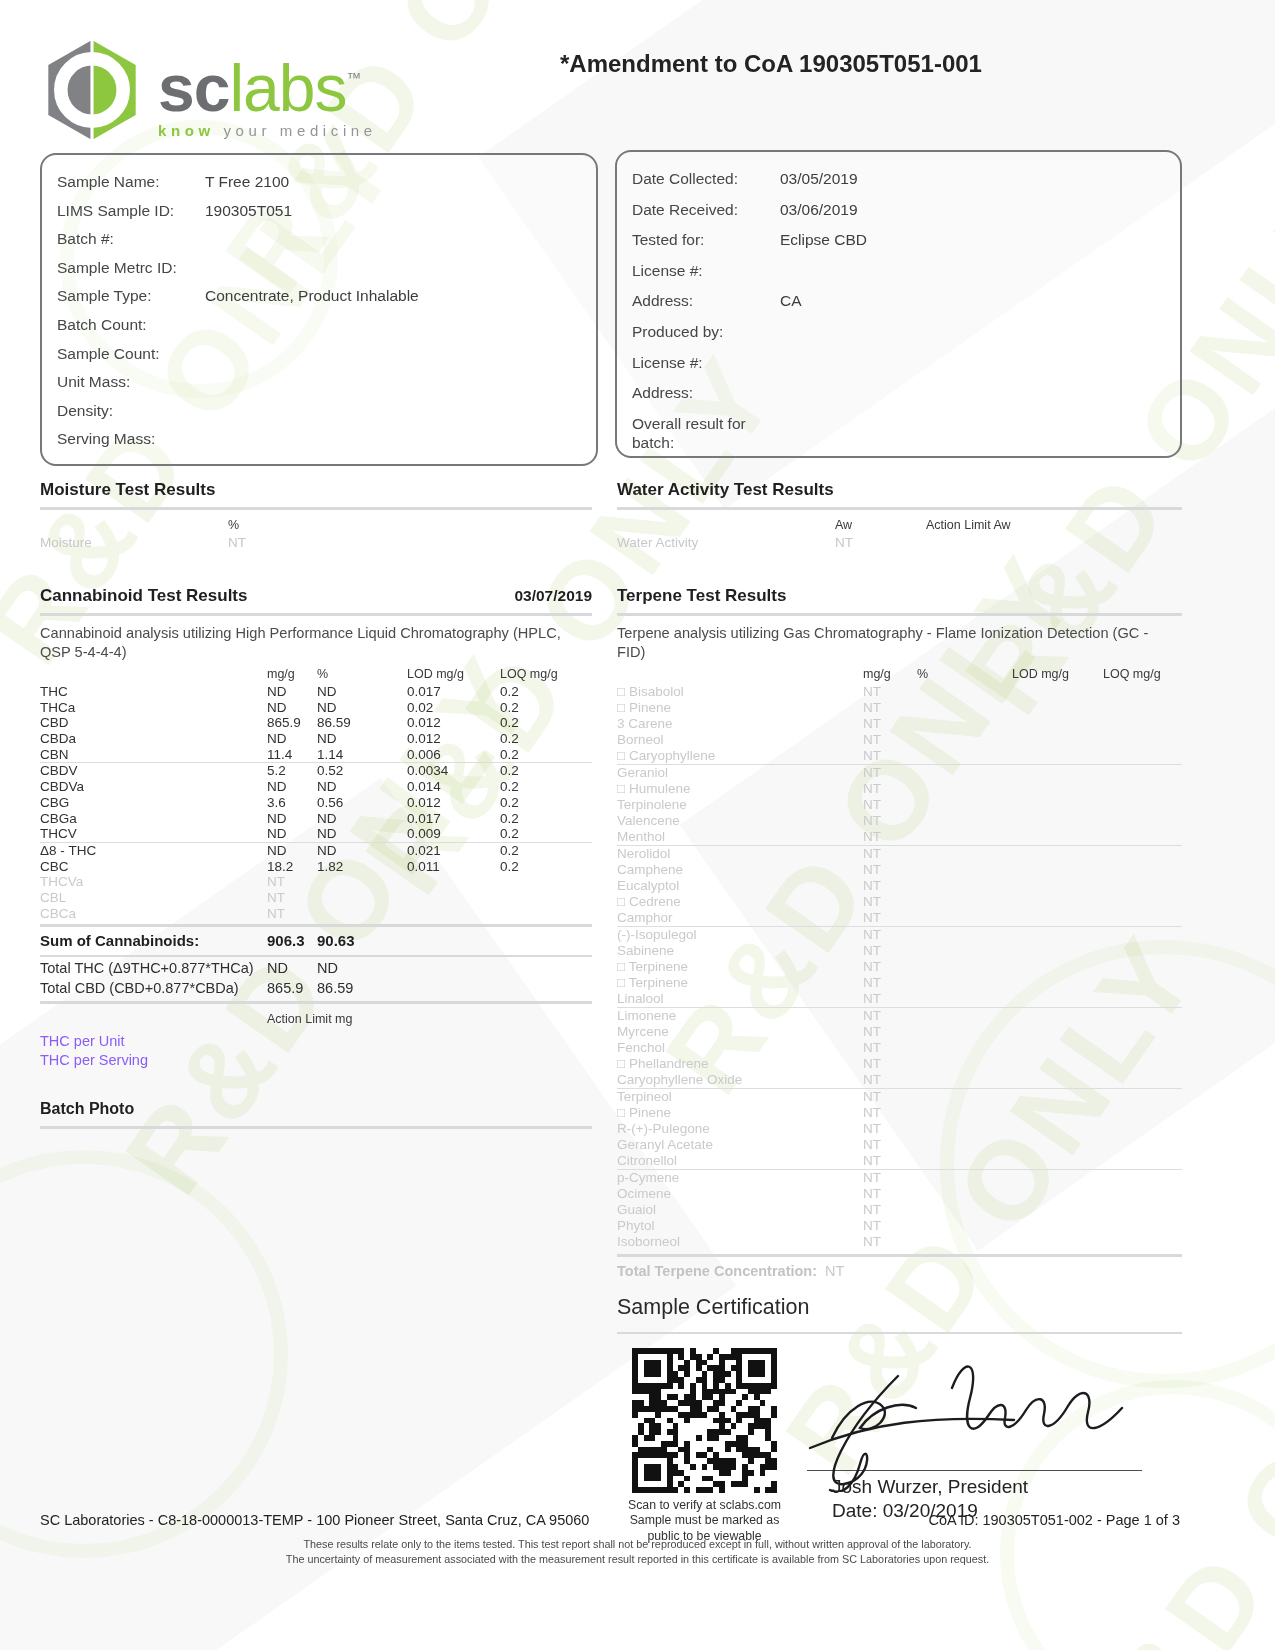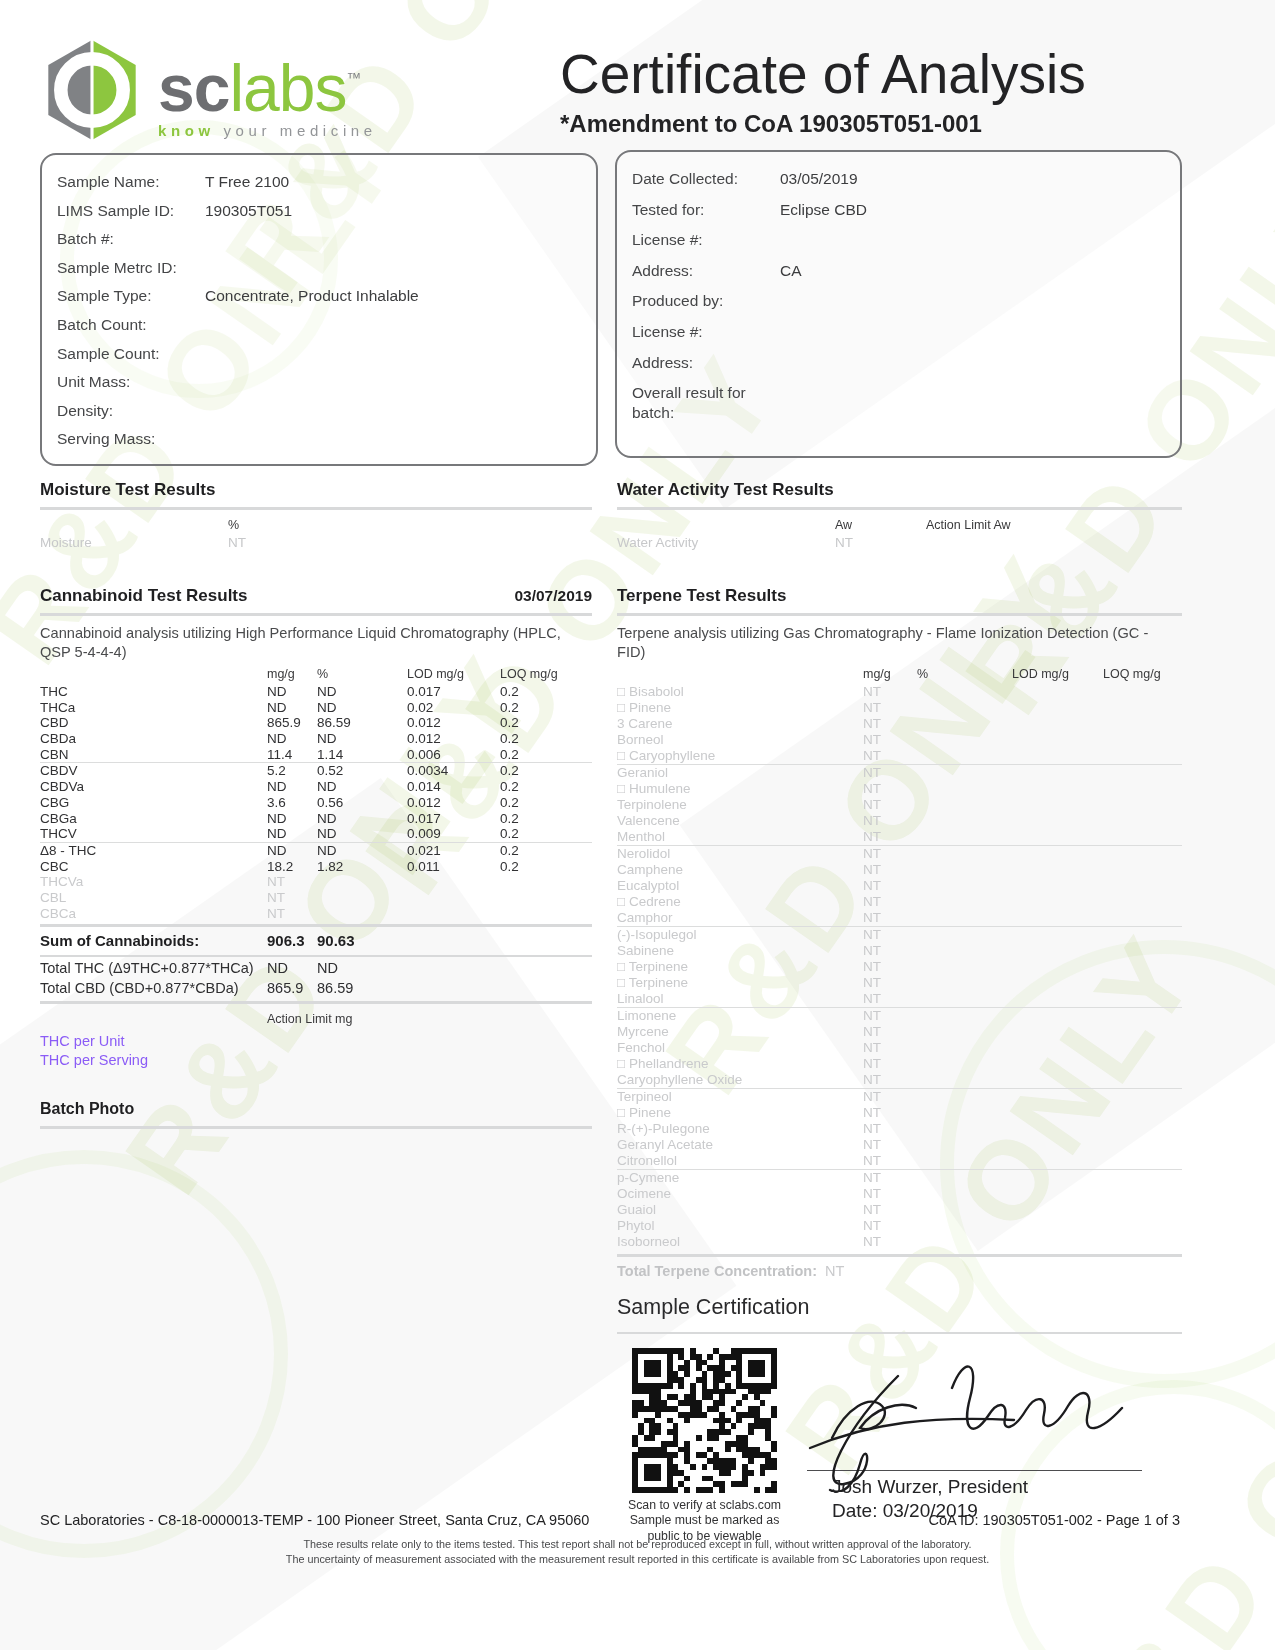--- a/index.html
+++ b/index.html
@@ -121,21 +121,20 @@
   <div class="brand">
     <div class="brand-line">
       <span class="brand-sc">sc</span><span class="brand-labs">labs</span><span class="brand-tm">™</span>
     </div>
     <div class="tagline">
       <span class="tag-know">know</span><span class="tag-rest"> your medicine</span>
     </div>
   </div>
 </div>
 <div class="title-wrap">
-  <div class="doc-title">Certificate of Analysis</div>
   <div class="doc-subtitle">*Amendment to CoA 190305T051-001</div>
 </div>
 
 <div class="infobox box-sample">
     <div class="ib-row">
       <span class="ib-label">Sample Name:</span>
       <span class="ib-value">T Free 2100</span>
     </div>
     <div class="ib-row">
       <span class="ib-label">LIMS Sample ID:</span>
@@ -171,20 +170,24 @@
     </div>
     <div class="ib-row">
       <span class="ib-label">Serving Mass:</span>
       <span class="ib-value"></span>
     </div>
   </div>
 <div class="infobox box-report">
     <div class="ib-row">
       <span class="ib-label">Date Collected:</span>
       <span class="ib-value">03/05/2019</span>
+    </div>
+    <div class="ib-row">
+      <span class="ib-label">Date Received:</span>
+      <span class="ib-value">03/06/2019</span>
     </div>
     <div class="ib-row">
       <span class="ib-label">Tested for:</span>
       <span class="ib-value">Eclipse CBD</span>
     </div>
     <div class="ib-row">
       <span class="ib-label">License #:</span>
       <span class="ib-value"></span>
     </div>
     <div class="ib-row">

